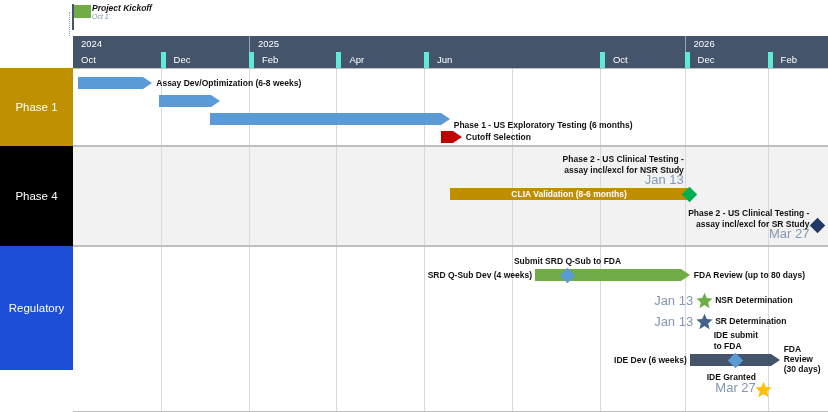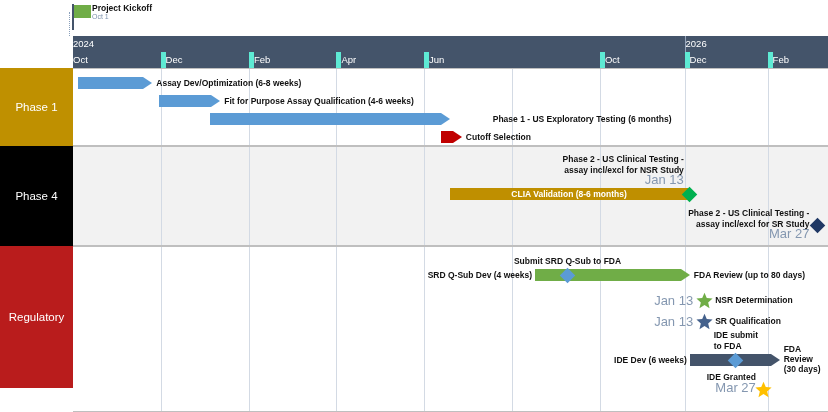--- a/index.html
+++ b/index.html
@@ -5,21 +5,21 @@
   * { box-sizing: border-box; margin: 0; padding: 0; }
   html, body {
     width: 828px; height: 412px;
     background: #ffffff;
     font-family: "Liberation Sans", sans-serif;
     overflow: hidden;
   }
   #root { position: relative; width: 828px; height: 412px; }
 
   
-  .kickoff-wrap { position: absolute; left: 68px; top: 2px; width: 200px; height: 32px; }
+  .kickoff-wrap { position: absolute; left: 68px; top: 2px; width: 200px; height: 32px; font-style: italic; }
   .kickoff-flagpole { position: absolute; left: 4px; top: 2px; width: 2px; height: 26px; background: #44546a; }
   .kickoff-flag { position: absolute; left: 6px; top: 3px; width: 17px; height: 13px; background: #70ad47; }
   .kickoff-label {
     position: absolute; left: 24px; top: 1px;
     font-size: 8.5px; font-weight: bold; color: #111111; white-space: nowrap;
   }
   .kickoff-date {
     position: absolute; left: 24px; top: 11px;
     font-size: 7px; color: #7f93ad; white-space: nowrap;
   }
@@ -31,21 +31,21 @@
   
   .tl-header {
     position: absolute; left: 73px; top: 36px;
     width: 755px; height: 32px; background: #44546a;
   }
   .tl-years { position: relative; height: 16px; }
   .tl-months { position: relative; height: 16px; }
   .tl-year, .tl-month {
     position: absolute; top: 0; height: 16px;
     color: #ffffff; font-size: 9.5px;
-    padding-left: 0; line-height: 16px; white-space: nowrap;
+    padding-left: 8px; line-height: 16px; white-space: nowrap;
   }
   .tl-year { border-left: 1px solid #97a6bb; }
   .tl-month { border-left: 5px solid #5eead4; }
   .tl-year.first, .tl-month.first { border-left: none; }
 
   
   .body { position: absolute; left: 0; top: 68px; width: 828px; height: 344px; }
   .cat {
     position: absolute; left: 0; width: 73px;
     display: flex; align-items: center; justify-content: center;
@@ -98,20 +98,21 @@
     <div class="kickoff-flagpole"></div>
     <div class="kickoff-flag"></div>
     <div class="kickoff-label">Project Kickoff</div>
     <div class="kickoff-date">Oct 1</div>
   </div>
   <div class="kickoff-dotted"></div>
 
   <div class="tl-header">
     <div class="tl-years" id="tl-years">
         <div class="tl-year first" style="left: 0%; width: 23.3%;">2024</div>
+        <div class="tl-year" style="left: 23.3%; width: 57.7%;">2025</div>
         <div class="tl-year" style="left: 81%; width: 19%;">2026</div>
       </div>
     <div class="tl-months" id="tl-months">
         <div class="tl-month first" style="left: 0%; width: 11.6%;">Oct</div>
         <div class="tl-month" style="left: 11.6%; width: 11.7%;">Dec</div>
         <div class="tl-month" style="left: 23.3%; width: 11.6%;">Feb</div>
         <div class="tl-month" style="left: 34.9%; width: 11.6%;">Apr</div>
         <div class="tl-month" style="left: 46.5%; width: 11.6%;">Jun</div>
         <div class="tl-month" style="left: 69.8%; width: 11.2%;">Oct</div>
         <div class="tl-month" style="left: 81%; width: 11%;">Dec</div>
@@ -131,26 +132,25 @@
         <div class="gridline" style="left: 92%;"></div>
         <div class="bar" style="left: 5.285px; top: 8px; width: 73.99px;">
           <div class="bar-body" style="width: 64.99px; background: rgb(91, 155, 213);"></div>
           <div class="bar-arrow" style="left: 64.99px; border-left: 9px solid rgb(91, 155, 213);"></div>
         </div>
         <div class="bar-label" style="left: 83.275px; top: 8px;">Assay Dev/Optimization (6-8 weeks)</div>
         <div class="bar" style="left: 86.07px; top: 26px; width: 61.155px;">
           <div class="bar-body" style="width: 52.155px; background: rgb(91, 155, 213);"></div>
           <div class="bar-arrow" style="left: 52.155px; border-left: 9px solid rgb(91, 155, 213);"></div>
         </div>
-        <div class="bar-label" style="left: 151.225px; top: 26px;">Fit for Purpose Assay Qualification (4-6 weeks)</div>
         <div class="bar" style="left: 137.41px; top: 44px; width: 239.335px;">
           <div class="bar-body" style="width: 230.335px; background: rgb(91, 155, 213);"></div>
           <div class="bar-arrow" style="left: 230.335px; border-left: 9px solid rgb(91, 155, 213);"></div>
         </div>
-        <div class="bar-label" style="left: 380.745px; top: 44px; margin-left: 39px;">Phase 1 - US Exploratory Testing (6 months)</div>
+        <div class="bar-label" style="left: 380.745px; top: 50px;">Phase 1 - US Exploratory Testing (6 months)</div>
         <div class="bar" style="left: 368.44px; top: 62px; width: 20.385px;">
           <div class="bar-body" style="width: 11.385px; background: rgb(192, 0, 0);"></div>
           <div class="bar-arrow" style="left: 11.385px; border-left: 9px solid rgb(192, 0, 0);"></div>
         </div>
         <div class="bar-label" style="left: 392.825px; top: 62px;">Cutoff Selection</div>
       </div>
       <div class="cat" style="top: 0px; height: 78px; background: rgb(191, 144, 0);">Phase 1</div>
       <div class="lane lane-border lane-bg-a" style="top: 78px; height: 100px;">
         <div class="gridline" style="left: 11.6%;"></div>
         <div class="gridline" style="left: 23.3%;"></div>
@@ -214,33 +214,33 @@
           </svg></div>
         <div class="ms-date" style="position: absolute; right: 134.82px; top: 49px;">Jan 13</div>
         <div style="position: absolute; left: 642.18px; text-align: left; top: 48px;">
           <div class="ms-label" style="position: static;">NSR Determination</div>
         </div>
         <div style="position: absolute; left: 631.18px; top: 68px;"><svg viewBox="0 0 24 24" width="17" height="17" style="margin-left: -8.5px; margin-top: -2px;">
             <polygon points="12,1 15.2,8.6 23.4,9.3 17.2,14.8 19.1,22.8 12,18.5 4.9,22.8 6.8,14.8 0.6,9.3 8.8,8.6" fill="#44618c"></polygon>
           </svg></div>
         <div class="ms-date" style="position: absolute; right: 134.82px; top: 70px;">Jan 13</div>
         <div style="position: absolute; left: 642.18px; text-align: left; top: 69px;">
-          <div class="ms-label" style="position: static;">SR Qualification</div>
+          <div class="ms-label" style="position: static;">SR Determination</div>
         </div>
         <div style="position: absolute; left: 662.89px; top: 107px;">
           <div class="diamond-shape" style="background: rgb(91, 155, 213); margin-left: -5.5px; margin-top: 0.5px;"></div>
         </div>
         <div style="position: absolute; left: 662.89px; transform: translateX(-50%); text-align: left; top: 83px;">
           <div class="ms-label" style="position: static;">IDE submit</div>
           <div class="ms-label" style="position: static;">to FDA</div>
         </div>
         <div style="position: absolute; left: 690.825px; top: 136px;"><svg viewBox="0 0 24 24" width="17" height="17" style="margin-left: -8.5px; margin-top: -2px;">
             <polygon points="12,1 15.2,8.6 23.4,9.3 17.2,14.8 19.1,22.8 12,18.5 4.9,22.8 6.8,14.8 0.6,9.3 8.8,8.6" fill="#ffc000"></polygon>
           </svg></div>
         <div style="position: absolute; right: 72.175px; text-align: right; top: 125px;">
           <div class="ms-label" style="position: static;">IDE Granted</div>
           <div class="ms-date" style="position: static;">Mar 27</div>
         </div>
       </div>
-      <div class="cat" style="top: 178px; height: 142px; background: #b91c1c;">Regulatory</div>
+      <div class="cat" style="top: 178px; height: 124px; background: #1d4ed8;">Regulatory</div>
     </div>
 
 </div>
 
 </body></html>

